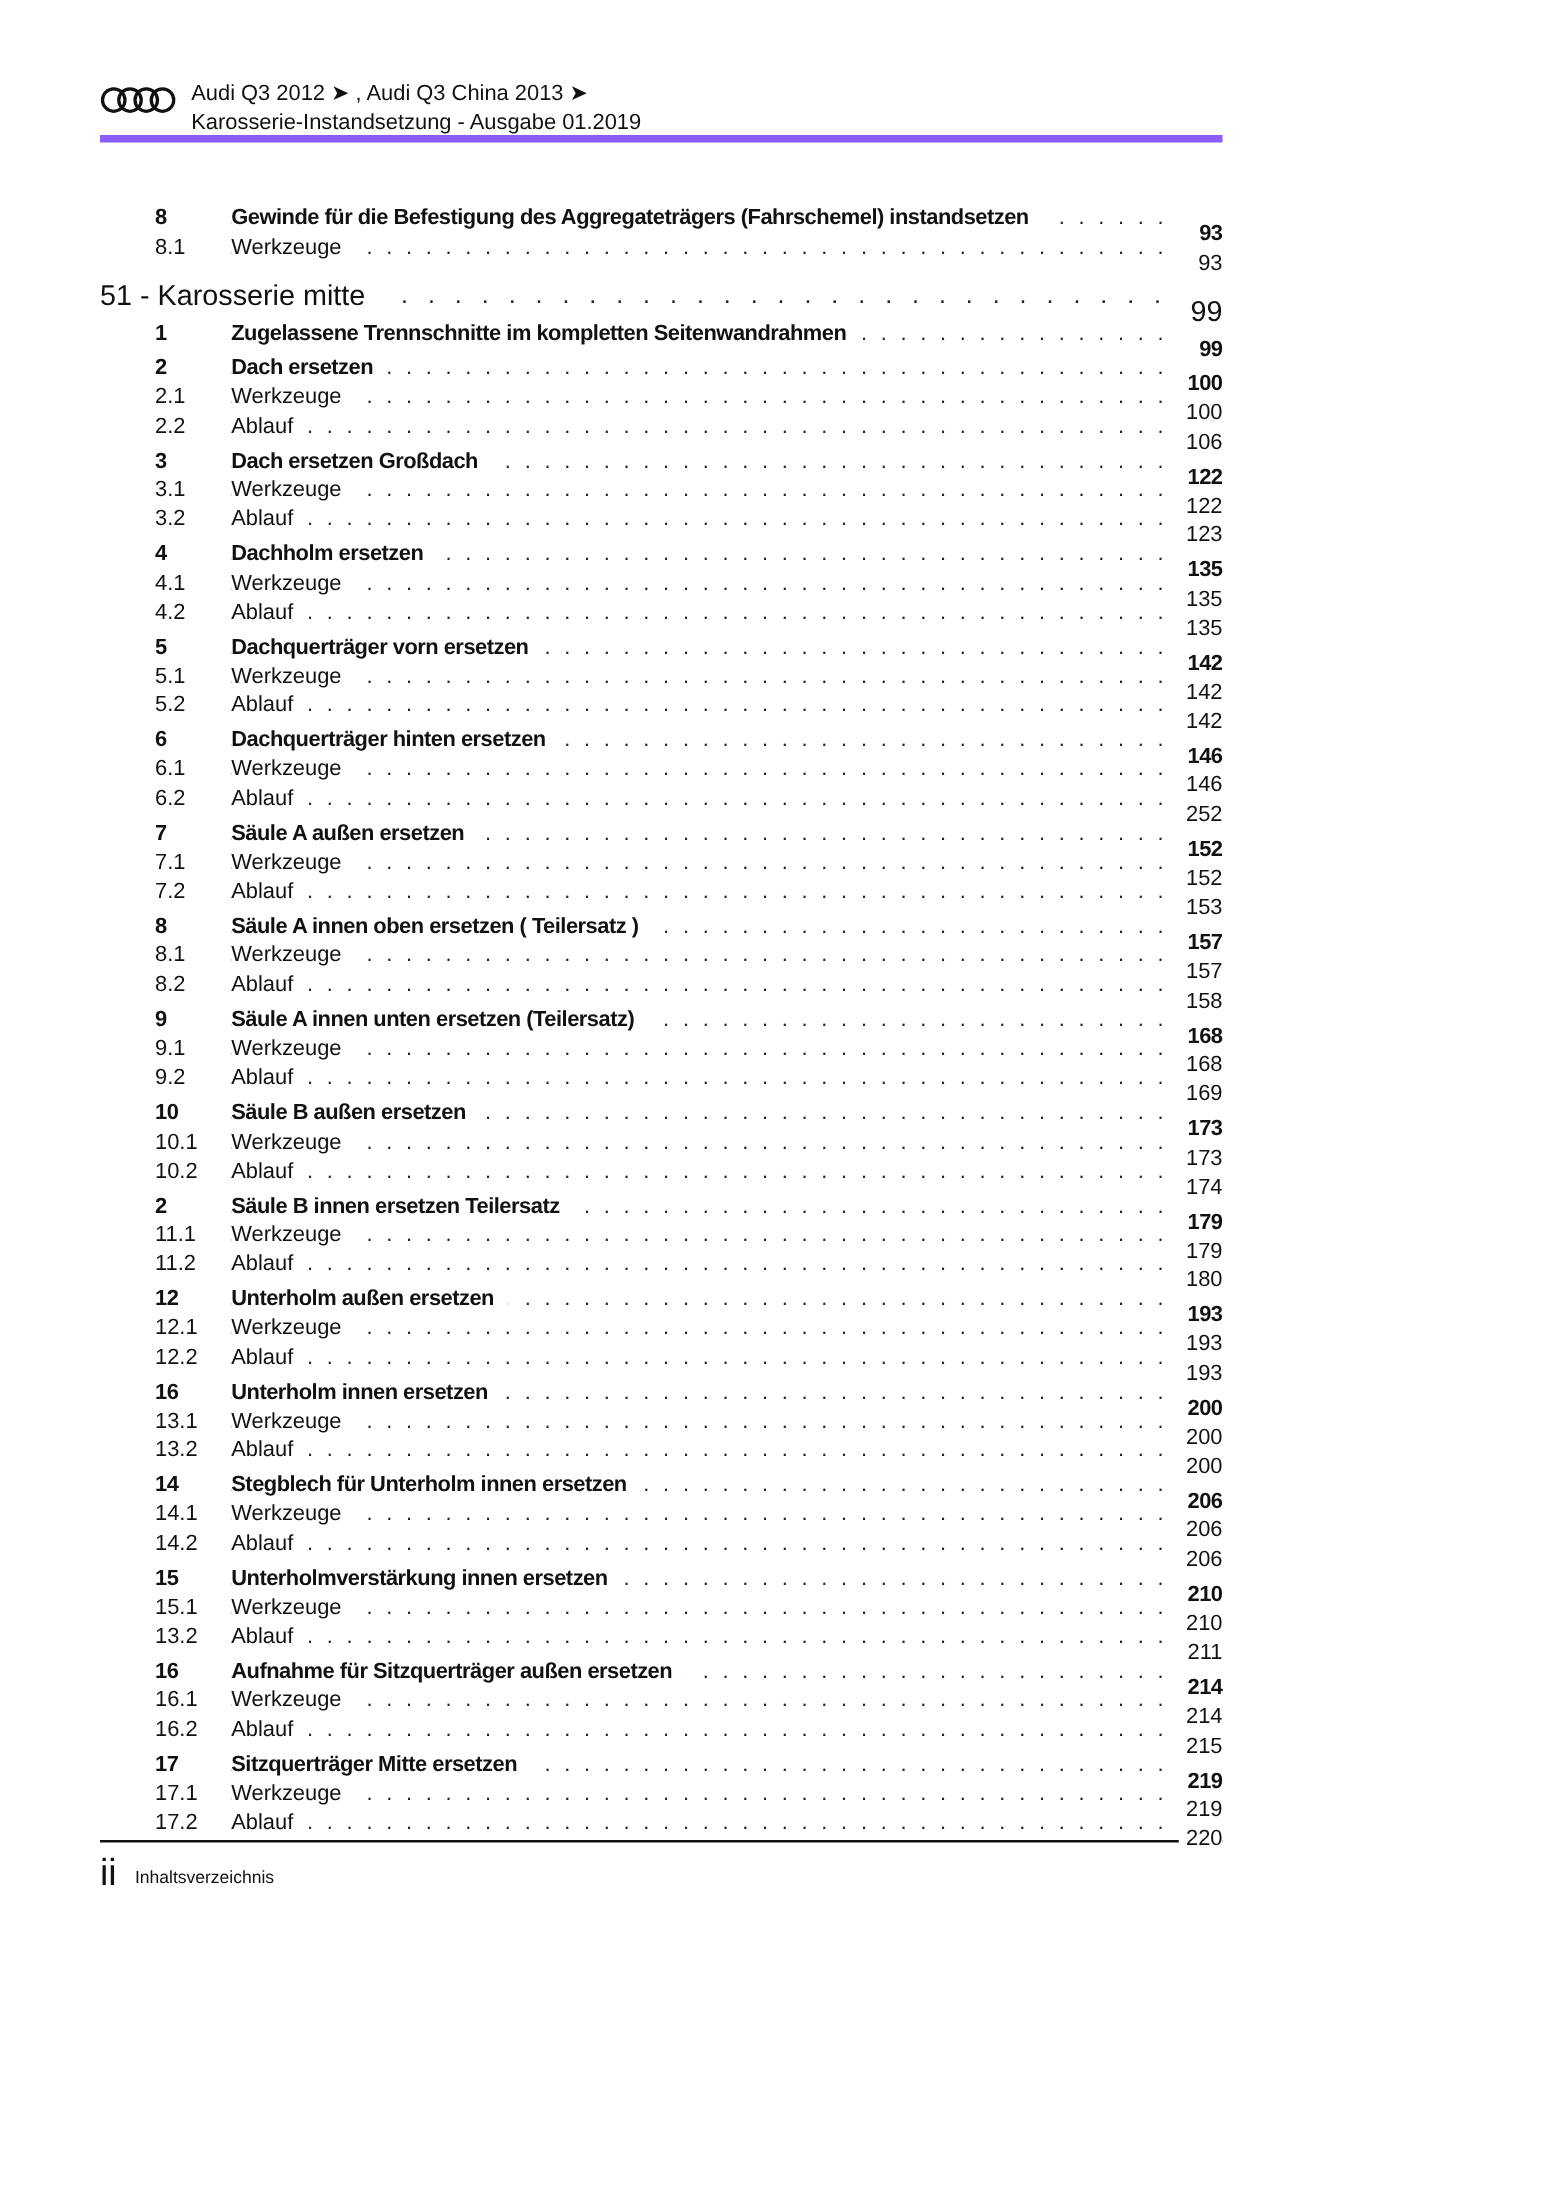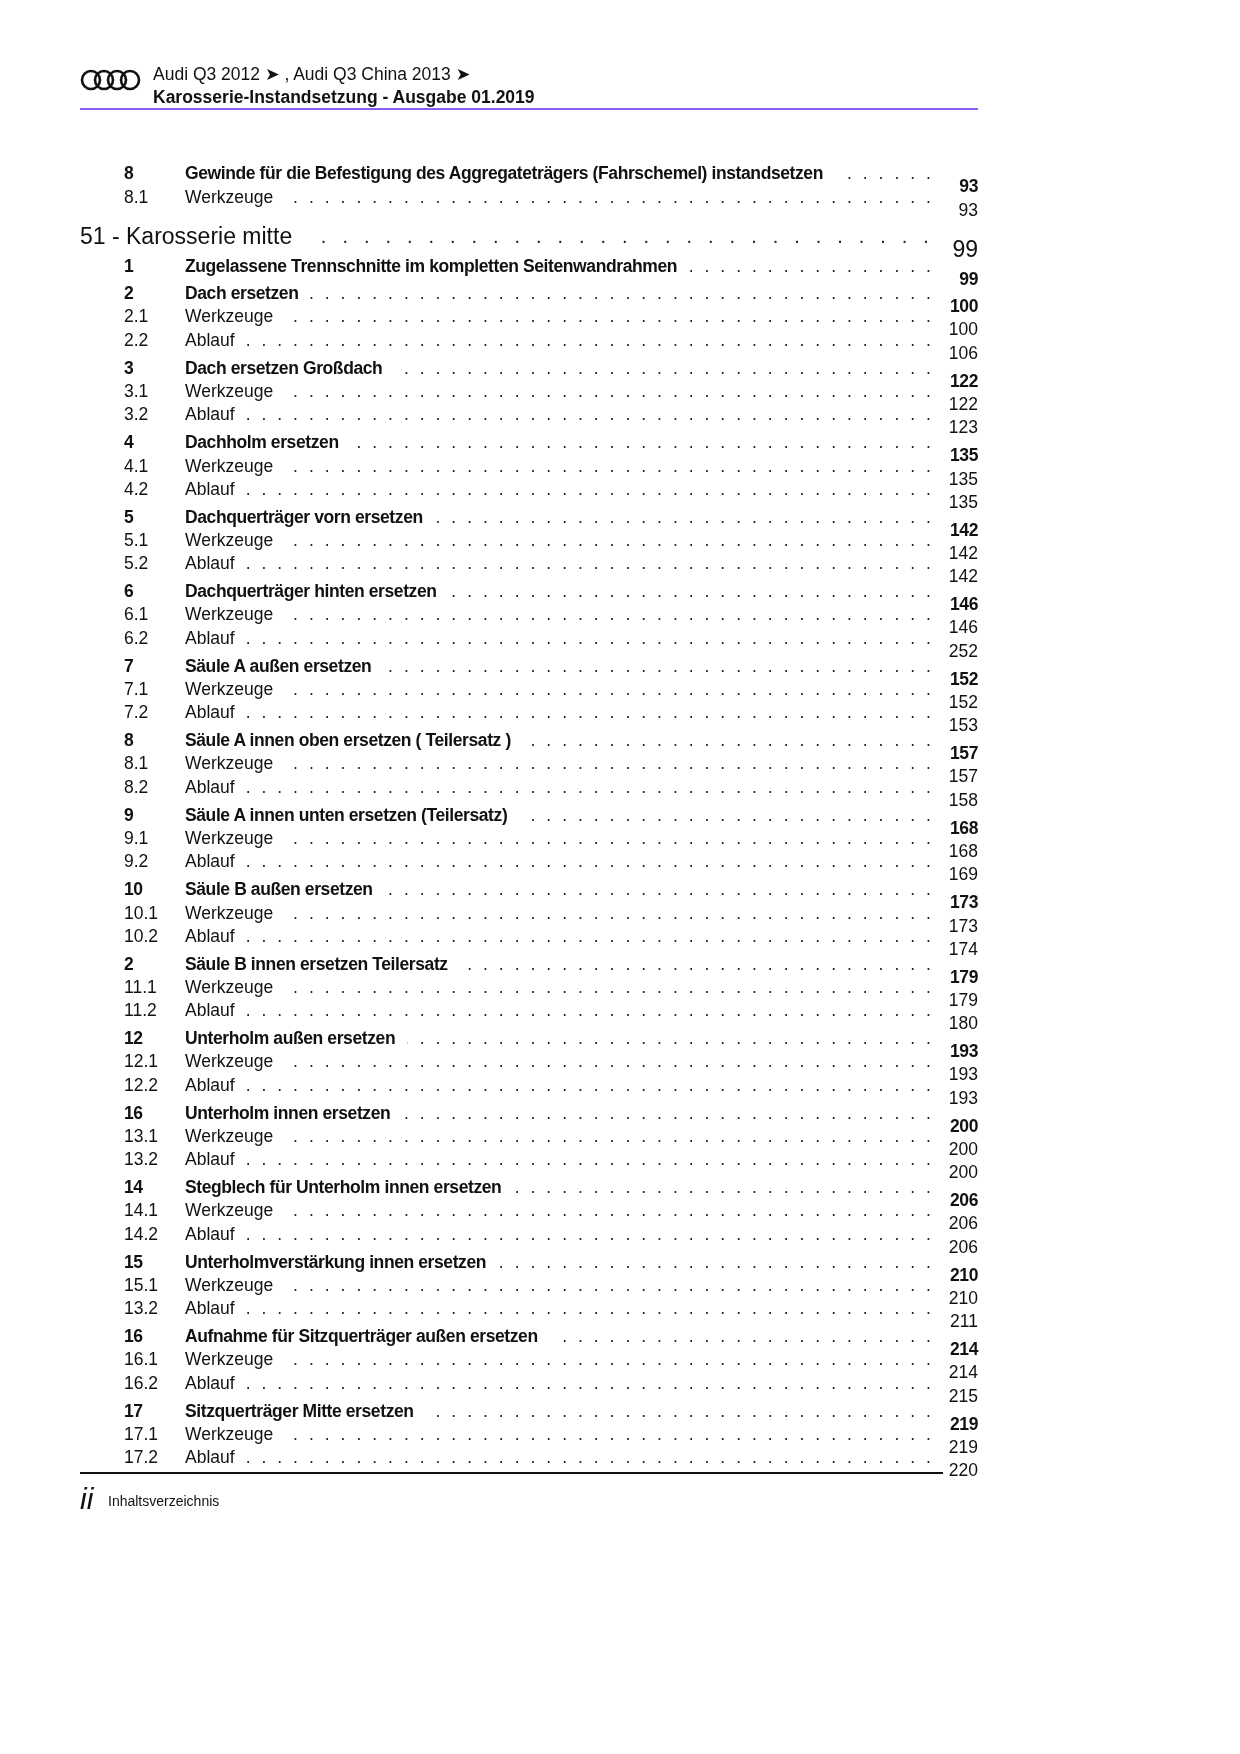--- a/index.html
+++ b/index.html
@@ -2,28 +2,28 @@
 <html><head>
 <meta charset="utf-8">
 <style>
   html, body { margin: 0; padding: 0; background: #ffffff; }
   body {
     width: 1240px; height: 1754px; position: relative; overflow: hidden;
     font-family: "Liberation Sans", sans-serif; color: #111;
   }
   .header {
     position: absolute; left: 80px; top: 62px; width: 898px; height: 46px;
-    border-bottom: 2px solid #8b5cf6;
+    border-bottom: 6px solid #8b5cf6;
   }
   .logo { position: absolute; left: 0px; top: 6px; width: 62px; height: 24px; }
   .hdr-line1 {
     position: absolute; left: 73px; top: 2px; font-size: 17.5px; line-height: 20px; white-space: nowrap;
   }
   .hdr-line2 {
-    position: absolute; left: 73px; top: 25px; font-size: 17.5px; line-height: 20px; white-space: nowrap; font-weight: bold;
+    position: absolute; left: 73px; top: 25px; font-size: 17.5px; line-height: 20px; white-space: nowrap;
   }
   .toc { position: absolute; left: 80px; top: 0; width: 898px; }
   .row {
     position: absolute; left: 0; width: 898px; display: flex; align-items: baseline;
     white-space: nowrap; font-size: 17.5px; line-height: 22px;
   }
   .row .num { position: absolute; left: 44px; }
   .row .title { position: absolute; left: 105px; background: #fff; padding-right: 12px; z-index: 2; }
   .row .dots {
     position: absolute; left: 105px; right: 44px; overflow: hidden; z-index: 1;
@@ -36,21 +36,21 @@
   .row .page { position: absolute; right: 0; background: #fff; padding-left: 6px; z-index: 2; margin-top: 13px; }
   .row.bold .num, .row.bold .title, .row.bold .page { font-weight: bold; letter-spacing: -0.4px; }
   .row.chapter { font-size: 23px; line-height: 26px; }
   .row.chapter .title { left: 0; }
   .row.chapter .dots { left: 0; right: 44px; }
   .row.chapter .dots::before { letter-spacing: 5.2px; font-size: 20px; }
   .footer-rule {
     position: absolute; left: 80px; top: 1472px; width: 898px; height: 0; border-top: 2px solid #111;
   }
   .footer-page {
-    position: absolute; left: 80px; top: 1482px; font-size: 30px; line-height: 34px; font-style: italic;
+    position: absolute; left: 80px; top: 1482px; font-size: 30px; line-height: 34px;
   }
   .footer-label {
     position: absolute; left: 108px; top: 1492px; font-size: 14px; line-height: 18px;
   }
 </style>
 </head>
 <body>
 
 <div class="header">
   <svg class="logo" viewBox="0 0 62 24">

